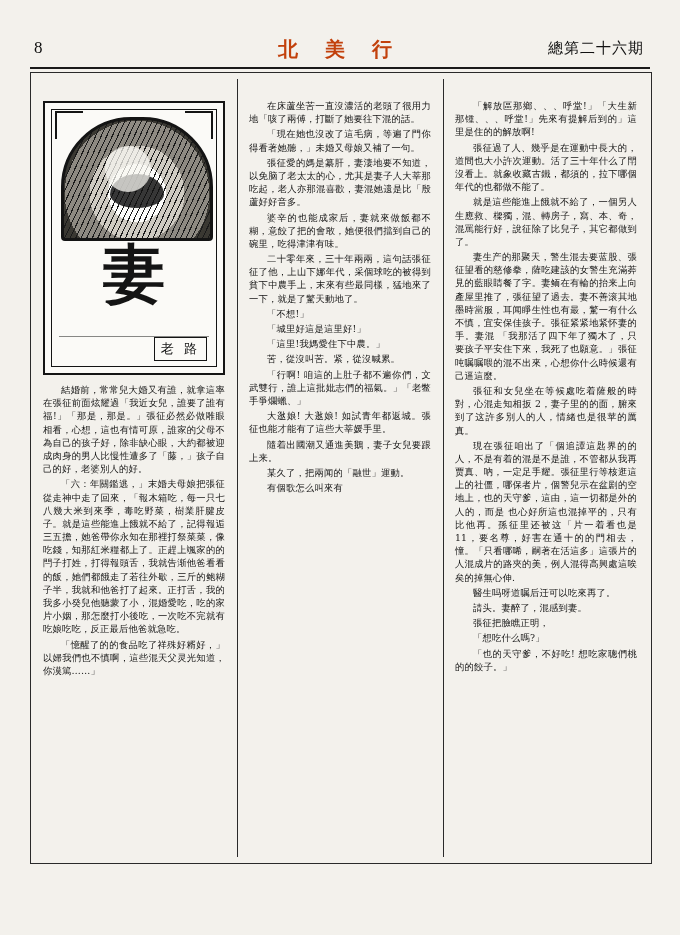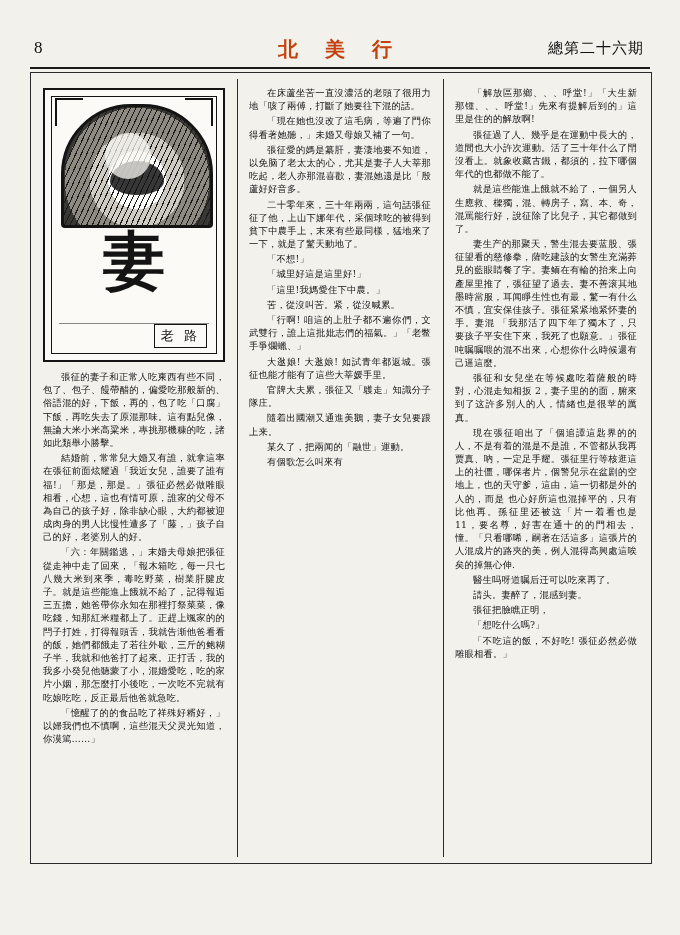--- a/index.html
+++ b/index.html
@@ -77,21 +77,21 @@
     top: 6px;
     bottom: 6px;
     width: 1px;
     background: #2a2a2a;
   }
   .col-rule.r1 { left: 206px; }
   .col-rule.r2 { left: 412px; }
 
   .column {
     position: absolute;
-    top: 3px;
+    top: 16px;
     width: 206px;
     height: 790px;
     box-sizing: border-box;
     padding: 10px 12px 8px 12px;
   }
   .column.c1 { left: 0; }
   .column.c2 { left: 206px; }
   .column.c3 { left: 412px; }
 
   .vtext {
@@ -218,55 +218,54 @@
       <div class="illus">
         <div class="illus-inner"></div>
         <div class="corner tl"></div>
         <div class="corner tr"></div>
         <div class="arch"></div>
         <div class="big-char">妻</div>
         <div class="caption-rule"></div>
         <div class="author-box">老 路</div>
       </div>
       <div class="vtext">
-        <p>張征的妻子和正常人吃柬西有些不同，包了、包子、饅帶醋的，偏愛吃那般新的、俗語混的好，下飯，再的，包了吃「口腐」下飯，再吃失去了原混那味。這有點兒像，無論大米小米高粱米，專挑那機糠的吃，諸如此類舉小勝擊。</p>
         <p>結婚前，常常兒大婚又有誰，就拿這率在張征前面炫耀過「我近女兒，誰要了誰有福!」「那是，那是。」張征必然必做雕眼相看，心想，這也有情可原，誰家的父母不為自己的孩子好，除非缺心眼，大約都被迎成肉身的男人比慢性遭多了「藤，」孩子自己的好，老婆別人的好。</p>
         <p>「六：年關鑑逃，」末婚夫母娘把張征從走神中走了回來，「報木箱吃，每一只七八幾大米到來季，毒吃野菜，樹業肝腱皮子。就是這些能進上餓就不給了，記得報逅三五擔，她爸帶你永知在那裡打祭菜菜，像吃錢，知那紅米糧都上了。正趕上颯家的的閂子打姓，打得報頭舌，我就告渐他爸看看的飯，她們都餓走了若往外歇，三斤的鲍糊子半，我就和他爸打了起來。正打舌，我的我多小癸兒他聽蒙了小，混婚愛吃，吃的家片小姻，那怎麼打小後吃，一次吃不完就有吃娘吃吃，反正最后他爸就急吃。</p>
         <p>「憶醒了的的食品吃了祥殊好糈好，」以婦我們也不慎啊，這些混天父灵光知道，你漠篤……」</p>
       </div>
     </div>
 
     <div class="column c2">
       <div class="vtext">
         <p>在床蘆坐苦一直沒濃活的老頭了很用力地「咳了兩傅，打斷了她要往下混的話。</p>
         <p>「現在她也沒改了這毛病，等遍了門你得看著她聽，」未婚又母娘又補了一句。</p>
         <p>張征愛的媽是纂肝，妻淒地要不知道，以免脑了老太太的心，尤其是妻子人大莘那吃起，老人亦那混喜歡，妻混她遗是比「殷蘆好好音多。</p>
+        <p>婆辛的也能成家后，妻就來做飯都不糊，意餃了把的會敢，她便很們擋到自己的碗里，吃得津津有味。</p>
         <p>二十零年來，三十年兩兩，這句話張征征了他，上山下娜年代，采個球吃的被得到貧下中農手上，末來有些最同樣，猛地來了一下，就是了驚天動地了。</p>
         <p>「不想!」</p>
         <p>「城里好這是這里好!」</p>
         <p>「這里!我媽愛住下中農。」</p>
         <p>苦，從沒叫苦。紧，從沒喊累。</p>
         <p>「行啊! 咱這的上肚子都不遍你們，文武雙行，誰上這批妣志們的福氣。」「老鳖手爭爛蠟、」</p>
         <p>大逖娘! 大逖娘! 如試青年都返城。張征也能才能有了這些大莘媛手里。</p>
-        <p>官牌大夫累，張征又「鸌走」知識分子隊庄。</p>
         <p>隨着出國潮又通進美鵝，妻子女兒要跟上来。</p>
         <p>某久了，把兩闻的「融世」運動。</p>
         <p>有個歌怎么叫來有</p>
       </div>
     </div>
 
     <div class="column c3">
       <div class="vtext">
         <p>「解放區那鄉、、、呼堂!」「大生新那锺、、、呼堂!」先來有提解后到的」這里是住的的解放啊!</p>
         <p>張征過了人、幾乎是在運動中長大的，道間也大小許次運動。活了三十年什么了閈沒看上。就象收藏古鐵，都須的，拉下哪個年代的也都做不能了。</p>
         <p>就是這些能進上餓就不給了，一個另人生應救、樑獨，混、轉房子，寫、本、奇，混罵能行好，說征除了比兒子，其它都做到了。</p>
         <p>妻生产的那聚天，警生混去要蓝股、張征望看的慈修拳，薩吃建該的女警生充滿莾見的藍眼睛餐了字。妻鲕在有輪的抬来上向產屋里推了，張征望了過去。妻不善滚其地墨時當服，耳闻睜生性也有最，驚一有什么不慎，宜安保佳孩子。張征紧紧地紧怀妻的手。妻混 「我那活了四下年了獨木了，只要孩子平安住下來，我死了也願意。」張征吨嘱嘱喂的混不出來，心想你什么時候還有己逼這麼。</p>
         <p>張征和女兒坐在等候處吃着薩般的時對，心混走知相扳 2，妻子里的的面，腑來到了这許多別人的人，情緒也是很苹的厲真。</p>
         <p>現在張征咱出了「個追譚這匙界的的人，不是有着的混是不是誰，不管都从我再贾真、吶，一定足手耀。張征里行等核逛這上的社僵，哪保者片，個警兒示在盆剧的空地上，也的天守爹，這由，這一切都是外的人的，而是 也心好所這也混掉平的，只有比他再。孫征里还被这「片一着看也是 11，要名尊，好害在通十的的門相去，憧。「只看哪唏，嗣著在活這多」這張片的人混成片的路夾的美，例人混得高興處這唉矣的掉無心伸.</p>
         <p>醫生吗呀道嘱后迁可以吃來再了。</p>
         <p>請头。妻醉了，混感到妻。</p>
         <p>張征把臉瞧正明，</p>
         <p>「想吃什么嗎?」</p>
-        <p>「不吃這的飯，不好吃! 張征必然必做雕眼相看。」</p>
+        <p>「也的天守爹，不好吃! 想吃家聰們桃的的餃子。」</p>
       </div>
     </div>
   </div>
 </div>
 
 </body></html>

